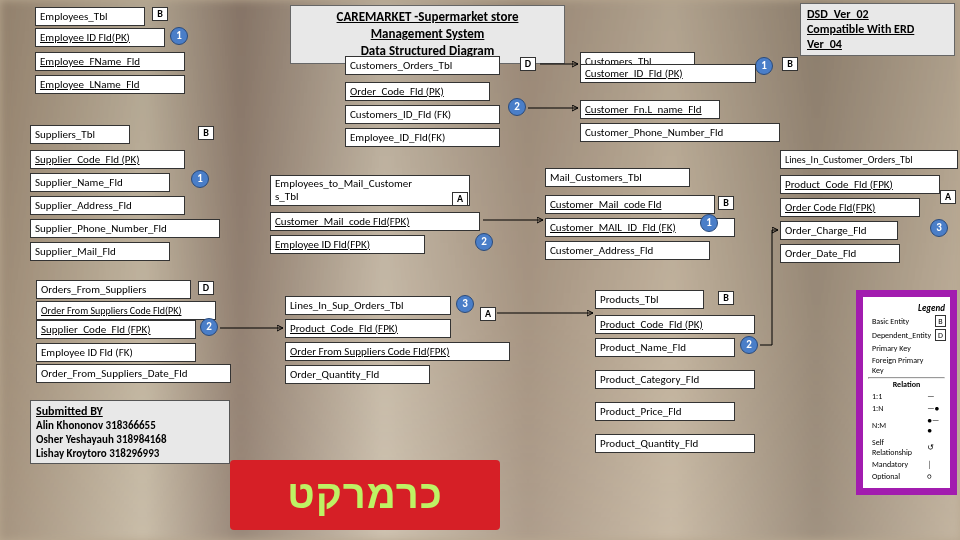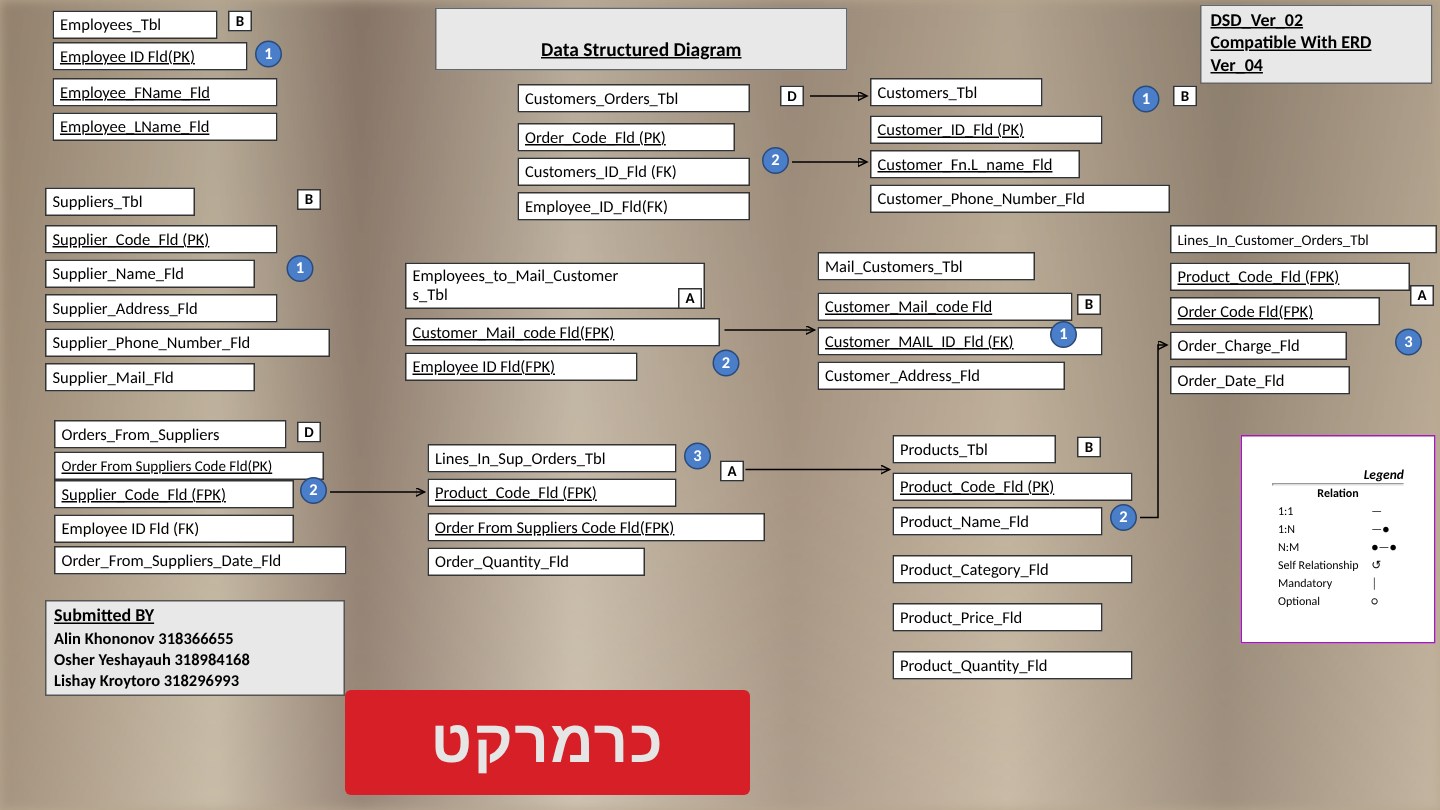--- a/index.html
+++ b/index.html
@@ -5,43 +5,43 @@
   *{box-sizing:border-box;margin:0;padding:0;font-family:Calibri,Arial,sans-serif}
   body{width:960px;height:540px;position:relative;background:#b8a890;overflow:hidden}
   .bg{position:absolute;inset:0;background:
     linear-gradient(90deg,
       rgba(140,120,100,.6) 0%, rgba(200,190,170,.5) 15%,
       rgba(120,100,90,.6) 25%, rgba(210,200,185,.5) 40%,
       rgba(150,130,115,.55) 55%, rgba(200,185,165,.5) 70%,
       rgba(130,115,100,.6) 85%, rgba(190,175,155,.5) 100%),
     linear-gradient(180deg, rgba(80,70,60,.3) 0%, rgba(200,190,175,.2) 60%, rgba(230,220,205,.4) 100%);
     filter:blur(4px)}
-  .redbanner{position:absolute;left:230px;bottom:10px;width:270px;height:70px;background:#d61f26;border-radius:4px;color:#e5e5e5;font-size:40px;font-weight:bold;text-align:center;line-height:70px;letter-spacing:1px}
+  .redbanner{position:absolute;left:230px;bottom:10px;width:270px;height:70px;background:#d61f26;border-radius:4px;color:#bef264;font-size:40px;font-weight:bold;text-align:center;line-height:70px;letter-spacing:1px}
   .box{position:absolute;background:#fff;border:1px solid #333;font-size:11px;padding:2px 4px;white-space:nowrap}
   .title{position:absolute;background:#e8e8e8;border:1px solid #666;text-align:center;font-weight:bold;text-decoration:underline;padding:3px 8px;font-size:13px;line-height:1.3}
   .ver{position:absolute;background:#e8e8e8;border:1px solid #666;padding:3px 6px;font-size:12px;font-weight:bold;line-height:1.25}
   .badge{position:absolute;width:18px;height:18px;border-radius:50%;background:#4a7ec8;border:1.5px solid #2a4a7a;color:#fff;font-size:11px;font-weight:bold;text-align:center;line-height:15px}
   .letter{position:absolute;width:16px;height:14px;background:#fff;border:1px solid #333;font-size:10px;font-weight:bold;text-align:center;line-height:12px}
   .u{text-decoration:underline}
   .b{font-weight:normal}
   .sub{position:absolute;background:#e8e8e8;border:1px solid #555;padding:3px 5px;font-size:11px;font-weight:bold}
-  .legend{position:absolute;background:#fff;border:1px solid #a21caf;padding:20px;font-size:8px;width:130px}
+  .legend{position:absolute;background:#fff;border:7px solid #a21caf;padding:5px;font-size:8px;width:101px}
   .legend td{padding:0 2px;border:none;font-size:8px}
   svg.lines{position:absolute;inset:0;width:960px;height:540px;pointer-events:none}
   svg.lines line,svg.lines path{stroke:#000;stroke-width:1;fill:none}
   .arrow{stroke:#000;fill:#000}
 </style>
 </head>
 <body>
 
 <div class="bg"></div>
 <div class="redbanner">כרמרקט</div>
 
 <div class="title" style="left:290px;top:5px;width:275px">
-  <br>
+  <span>CAREMARKET -Supermarket store Management System</span><br>
   <span>Data Structured Diagram</span>
 </div>
 
 <div class="ver" style="right:5px;top:3px;width:155px">
   <span class="u">DSD_Ver_02</span><br>
   <span class="u">Compatible With ERD</span><br>
   <span class="u">Ver_04</span>
 </div>
 
 <div class="box b" style="left:35px;top:7px;width:110px">Employees_Tbl</div>
@@ -87,21 +87,21 @@
 <div class="box b" style="left:285px;top:296px;width:166px">Lines_In_Sup_Orders_Tbl</div>
 <div class="badge" style="left:456px;top:295px">3</div>
 <div class="letter" style="left:480px;top:307px">A</div>
 <div class="box b u" style="left:285px;top:319px;width:166px">Product_Code_Fld (FPK)</div>
 <div class="box b u" style="left:285px;top:342px;width:225px">Order From Suppliers Code Fld(FPK)</div>
 <div class="box b" style="left:285px;top:365px;width:145px">Order_Quantity_Fld</div>
 
 <div class="box b" style="left:580px;top:52px;width:115px">Customers_Tbl</div>
 <div class="badge" style="left:755px;top:57px">1</div>
 <div class="letter" style="left:782px;top:57px">B</div>
-<div class="box b u" style="left:580px;top:77px;width:155px">Customer_ID_Fld (PK)</div>
+<div class="box b u" style="left:580px;top:64px;width:176px">Customer_ID_Fld (PK)</div>
 <div class="box b u" style="left:580px;top:100px;width:140px">Customer_Fn.L_name_Fld</div>
 <div class="box b" style="left:580px;top:123px;width:200px">Customer_Phone_Number_Fld</div>
 
 <div class="box b" style="left:545px;top:168px;width:145px">Mail_Customers_Tbl</div>
 <div class="box b u" style="left:545px;top:195px;width:170px">Customer_Mail_code Fld</div>
 <div class="letter" style="left:718px;top:196px">B</div>
 <div class="box b u" style="left:545px;top:218px;width:190px">Customer_MAIL_ID_Fld (FK)</div>
 <div class="badge" style="left:700px;top:214px">1</div>
 <div class="box b" style="left:545px;top:241px;width:165px">Customer_Address_Fld</div>
 
@@ -124,20 +124,40 @@
 
 <div class="sub" style="left:30px;top:400px;width:200px;line-height:1.25">
   <span class="u" style="font-size:12px">Submitted BY</span><br>
   <span>Alin Khononov 318366655</span><br>
   <span>Osher Yeshayauh 318984168</span><br>
   <span>Lishay Kroytoro 318296993</span>
 </div>
 
 <div class="legend" style="right:3px;top:290px">
   <div style="text-align:right;font-style:italic;font-weight:bold;font-size:9px">Legend</div>
+  <table style="width:100%">
+    <tbody>
+        <tr>
+          <td>Basic Entity</td>
+          <td style="border:1px solid #333;text-align:center;width:14px">B</td>
+        </tr>
+    <tr>
+          <td>Dependent_Entity</td>
+          <td style="border:1px solid #333;text-align:center">D</td>
+        </tr>
+    <tr>
+          <td>Primary Key</td>
+          <td></td>
+        </tr>
+    <tr>
+          <td>Foreign Primary Key</td>
+          <td></td>
+        </tr>
+  </tbody>
+    </table>
   <hr>
   <div style="text-align:center;font-weight:bold">Relation</div>
   <table style="width:100%">
     <tbody>
         <tr>
           <td>1:1</td>
           <td>—</td>
         </tr>
     <tr>
           <td>1:N</td>

